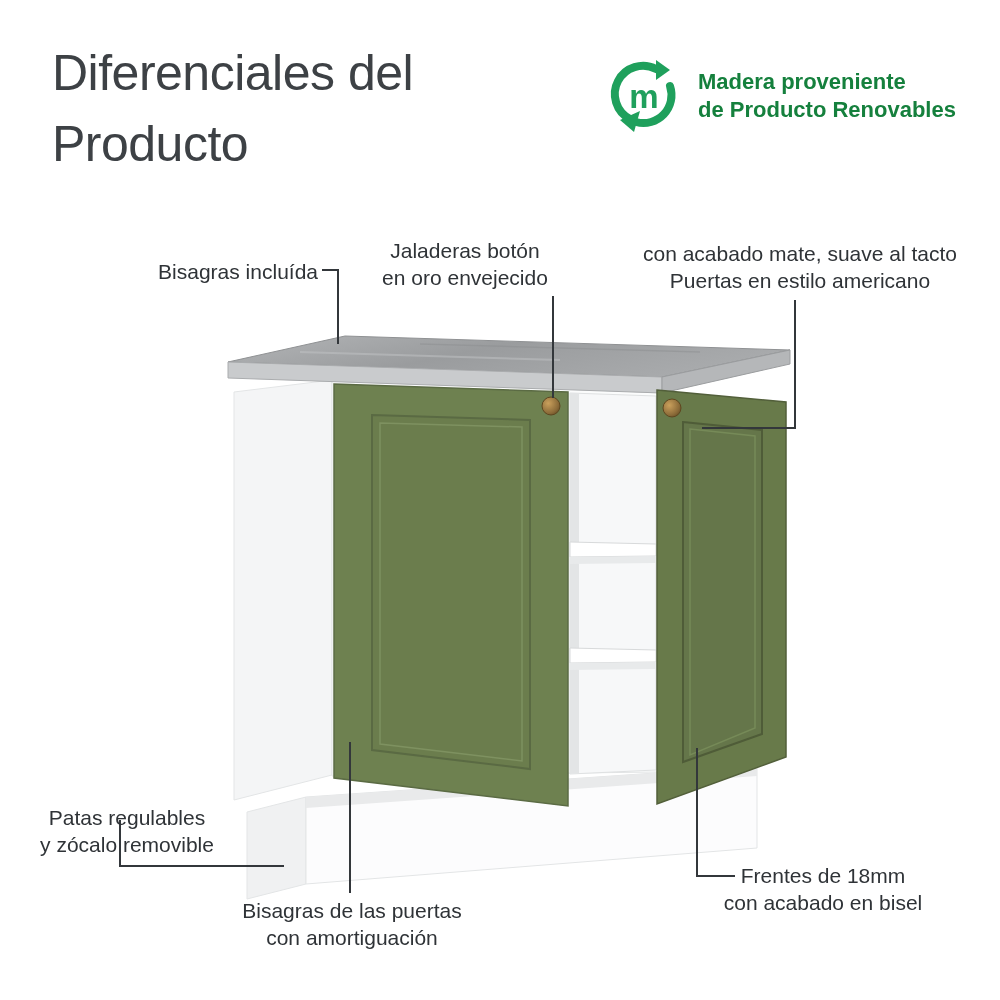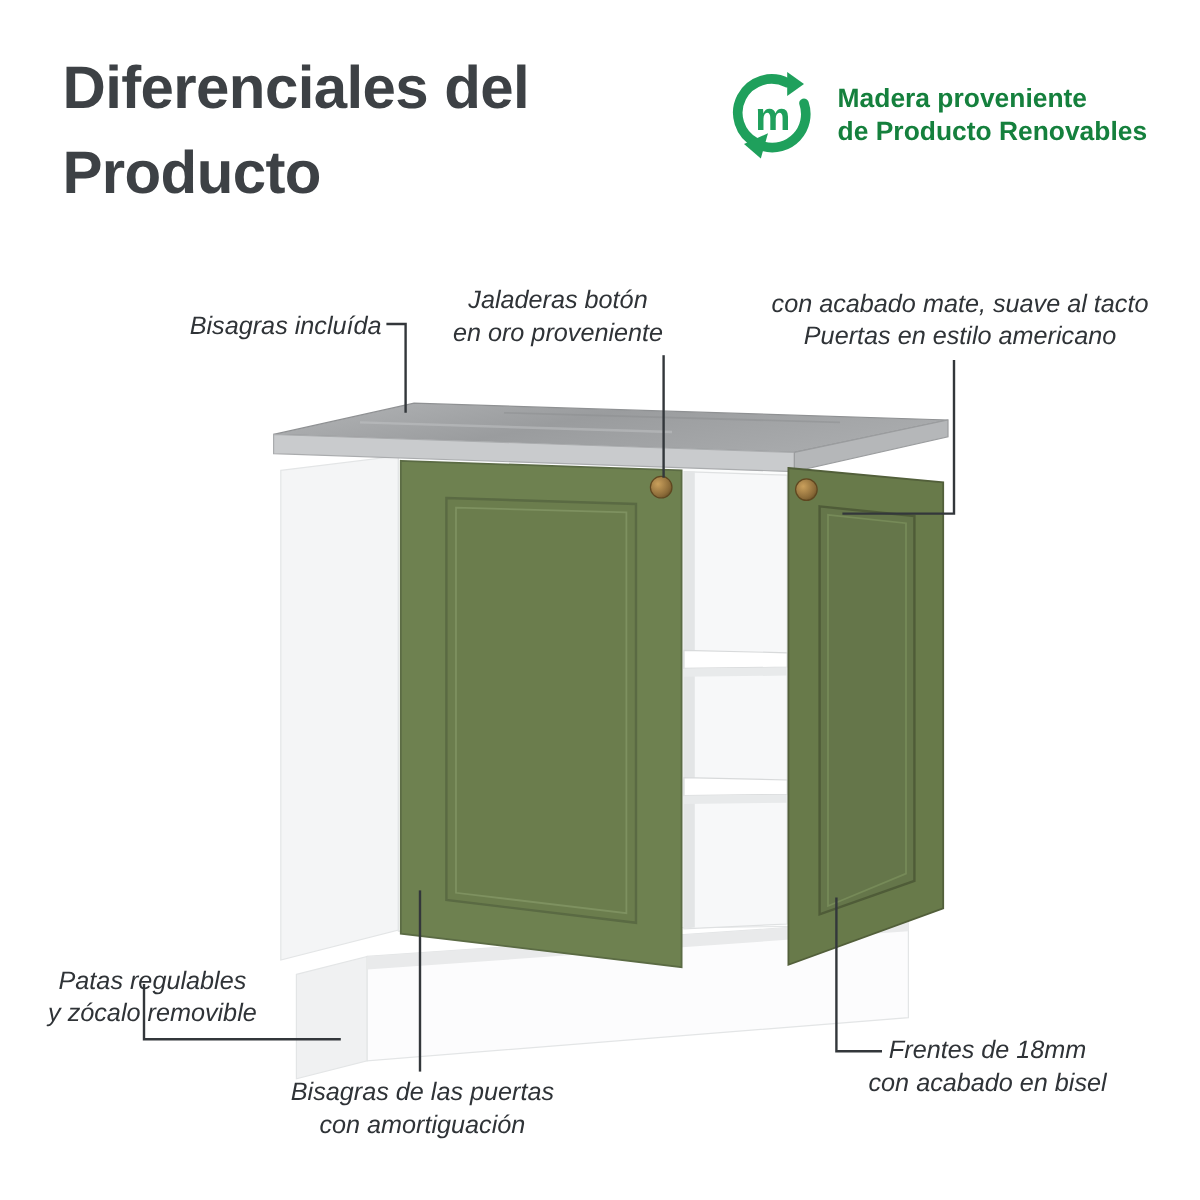--- a/index.html
+++ b/index.html
@@ -3,30 +3,30 @@
 <meta charset="utf-8">
 <style>
   html,body{margin:0;padding:0;background:#ffffff;}
   .canvas{
     position:relative;width:1000px;height:1000px;background:#ffffff;
     font-family:"Liberation Sans",sans-serif;overflow:hidden;
     color:var(--text-dark,#35393d);
   }
   .title{
     position:absolute;left:52px;top:38px;
-    font-size:50px;font-weight:700;line-height:71px;
+    font-size:50px;font-weight:400;line-height:71px;
     color:#3d4145;letter-spacing:-0.5px;
   }
   .badge{position:absolute;left:604px;top:56px;display:flex;align-items:center;gap:14px;}
   .badge svg{display:block;}
   .badge-text{font-size:22px;font-weight:700;line-height:28px;color:#15803d;}
   .scene{position:absolute;left:0;top:0;width:1000px;height:1000px;}
   .callout{
     position:absolute;font-size:21px;line-height:27px;
-    text-align:center;color:#2f3337;font-style:italic;
+    text-align:center;color:#2f3337;
   }
   .co-encimera{left:96px;top:258px;width:222px;text-align:right;}
   .co-jaladeras{left:350px;top:237px;width:230px;}
   .co-puertas{left:632px;top:240px;width:336px;}
   .co-patas{left:18px;top:760px;width:218px;margin-top:44px;}
   .co-bisagras{left:212px;top:897px;width:280px;}
   .co-frentes{left:698px;top:862px;width:250px;}
   .callout-line{stroke:#33373b;stroke-width:2;fill:none;}
   .cab-stroke{stroke:#e3e5e6;stroke-width:1;}
 </style>
@@ -117,21 +117,21 @@
     <polyline class="callout-line" points="350,893 350,742"></polyline>
     <polyline class="callout-line" points="735,876 697,876 697,748"></polyline>
   </svg>
 
   <div class="callout co-encimera">
     <span>Bisagras incluída</span>
   </div>
 
   <div class="callout co-jaladeras">
     <div>Jaladeras botón</div>
-    <div>en oro proveniente</div>
+    <div>en oro envejecido</div>
   </div>
 
   <div class="callout co-puertas">
     <div>con acabado mate, suave al tacto</div>
     <div>Puertas en estilo americano</div>
   </div>
 
   <div class="callout co-patas">
     <div>Patas regulables</div>
     <div>y zócalo removible</div>

